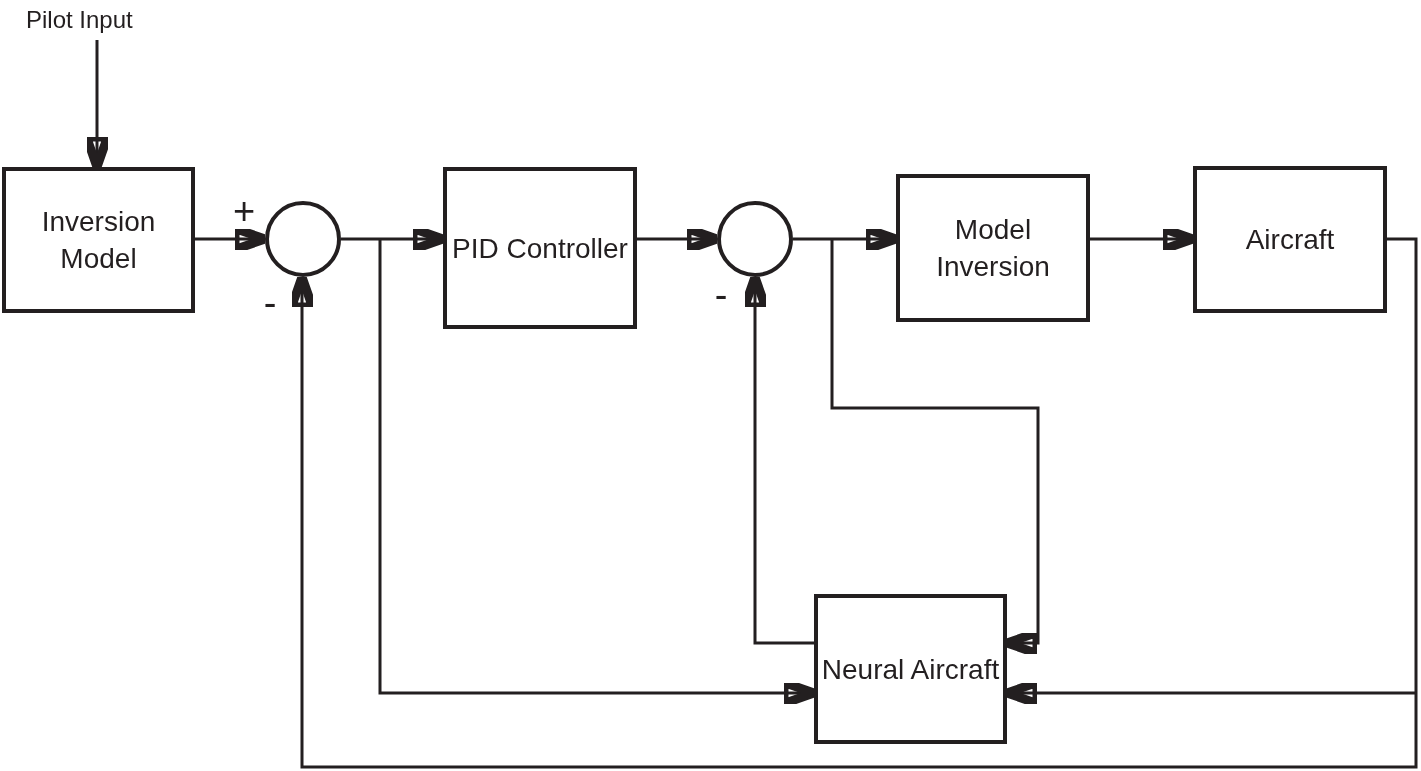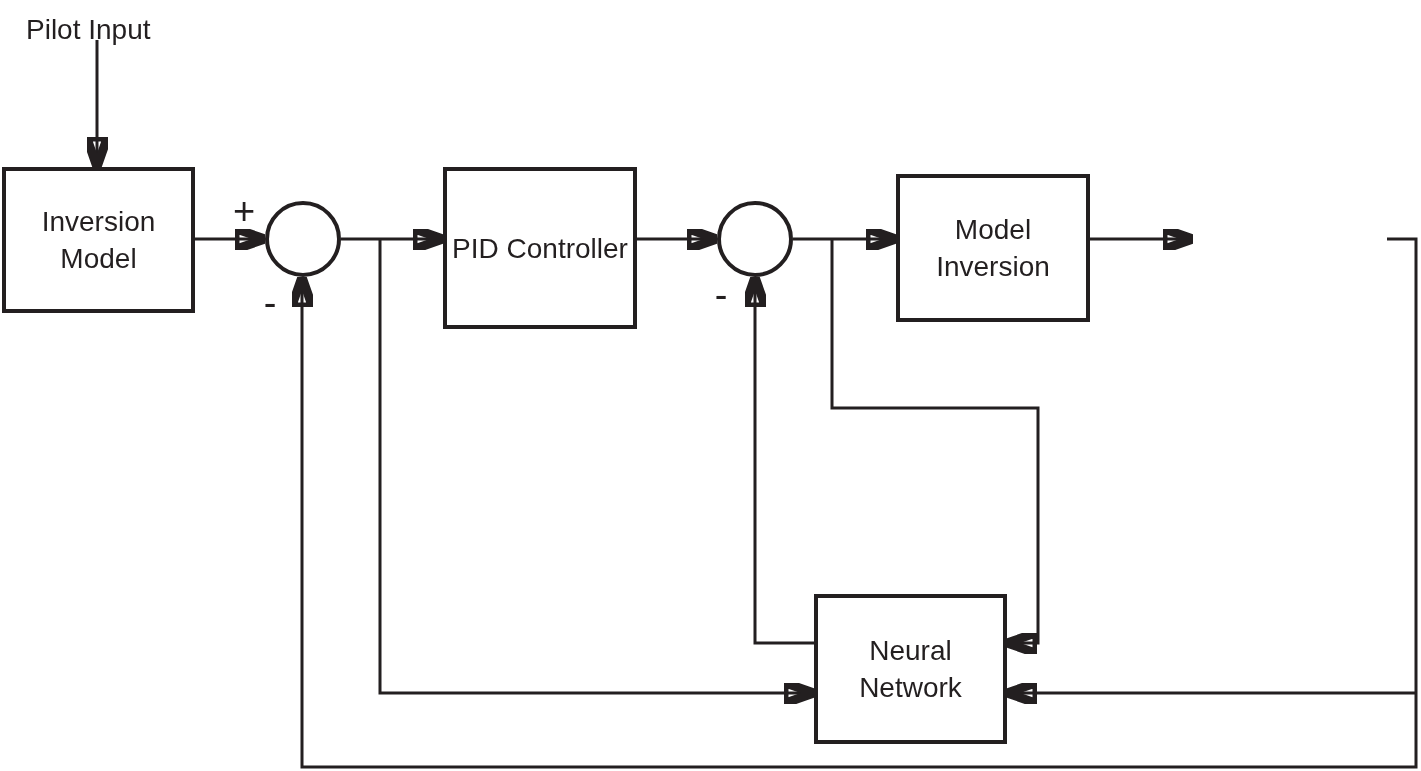--- a/index.html
+++ b/index.html
@@ -30,21 +30,21 @@
   .blk-ac{left:1193px;top:166px;width:194px;height:147px;}
   .blk-nn{left:814px;top:594px;width:193px;height:150px;}
   .junction{
     position:absolute;width:76px;height:76px;
     border:4px solid var(--line-color);border-radius:50%;
     background:var(--bg-color);
   }
   .junction-1{left:265px;top:201px;}
   .junction-2{left:717px;top:201px;}
   .free-label{position:absolute;color:var(--line-color);white-space:nowrap;}
-  .pilot-input{left:26px;top:14px;font-size:28px;line-height:32px;}
+  .pilot-input{left:26px;top:4px;font-size:24px;line-height:32px;}
   .sign{position:absolute;color:var(--line-color);font-size:38px;line-height:38px;width:28px;text-align:center;}
   .plus-1{left:230px;top:192px;}
   .minus-1{left:256px;top:284px;}
   .minus-2{left:707px;top:276px;}
 </style>
 </head>
 <body>
 
 <div class="diagram">
 
@@ -75,23 +75,26 @@
   </div>
 
   <div class="block blk-pid">
     <span>PID Controller</span>
   </div>
 
   <div class="block blk-mi">
     <span>Model Inversion</span>
   </div>
 
+  <div class="block blk-ac">
+    <span>Aircraft</span>
+  </div>
 
   <div class="block blk-nn">
-    <span>Neural Network</span>
+    <span>Neural Aircraft</span>
   </div>
 
   <div class="junction junction-1"></div>
   <div class="junction junction-2"></div>
 
   <span class="sign plus-1">+</span>
   <span class="sign minus-1">-</span>
   <span class="sign minus-2">-</span>
 
 </div>

